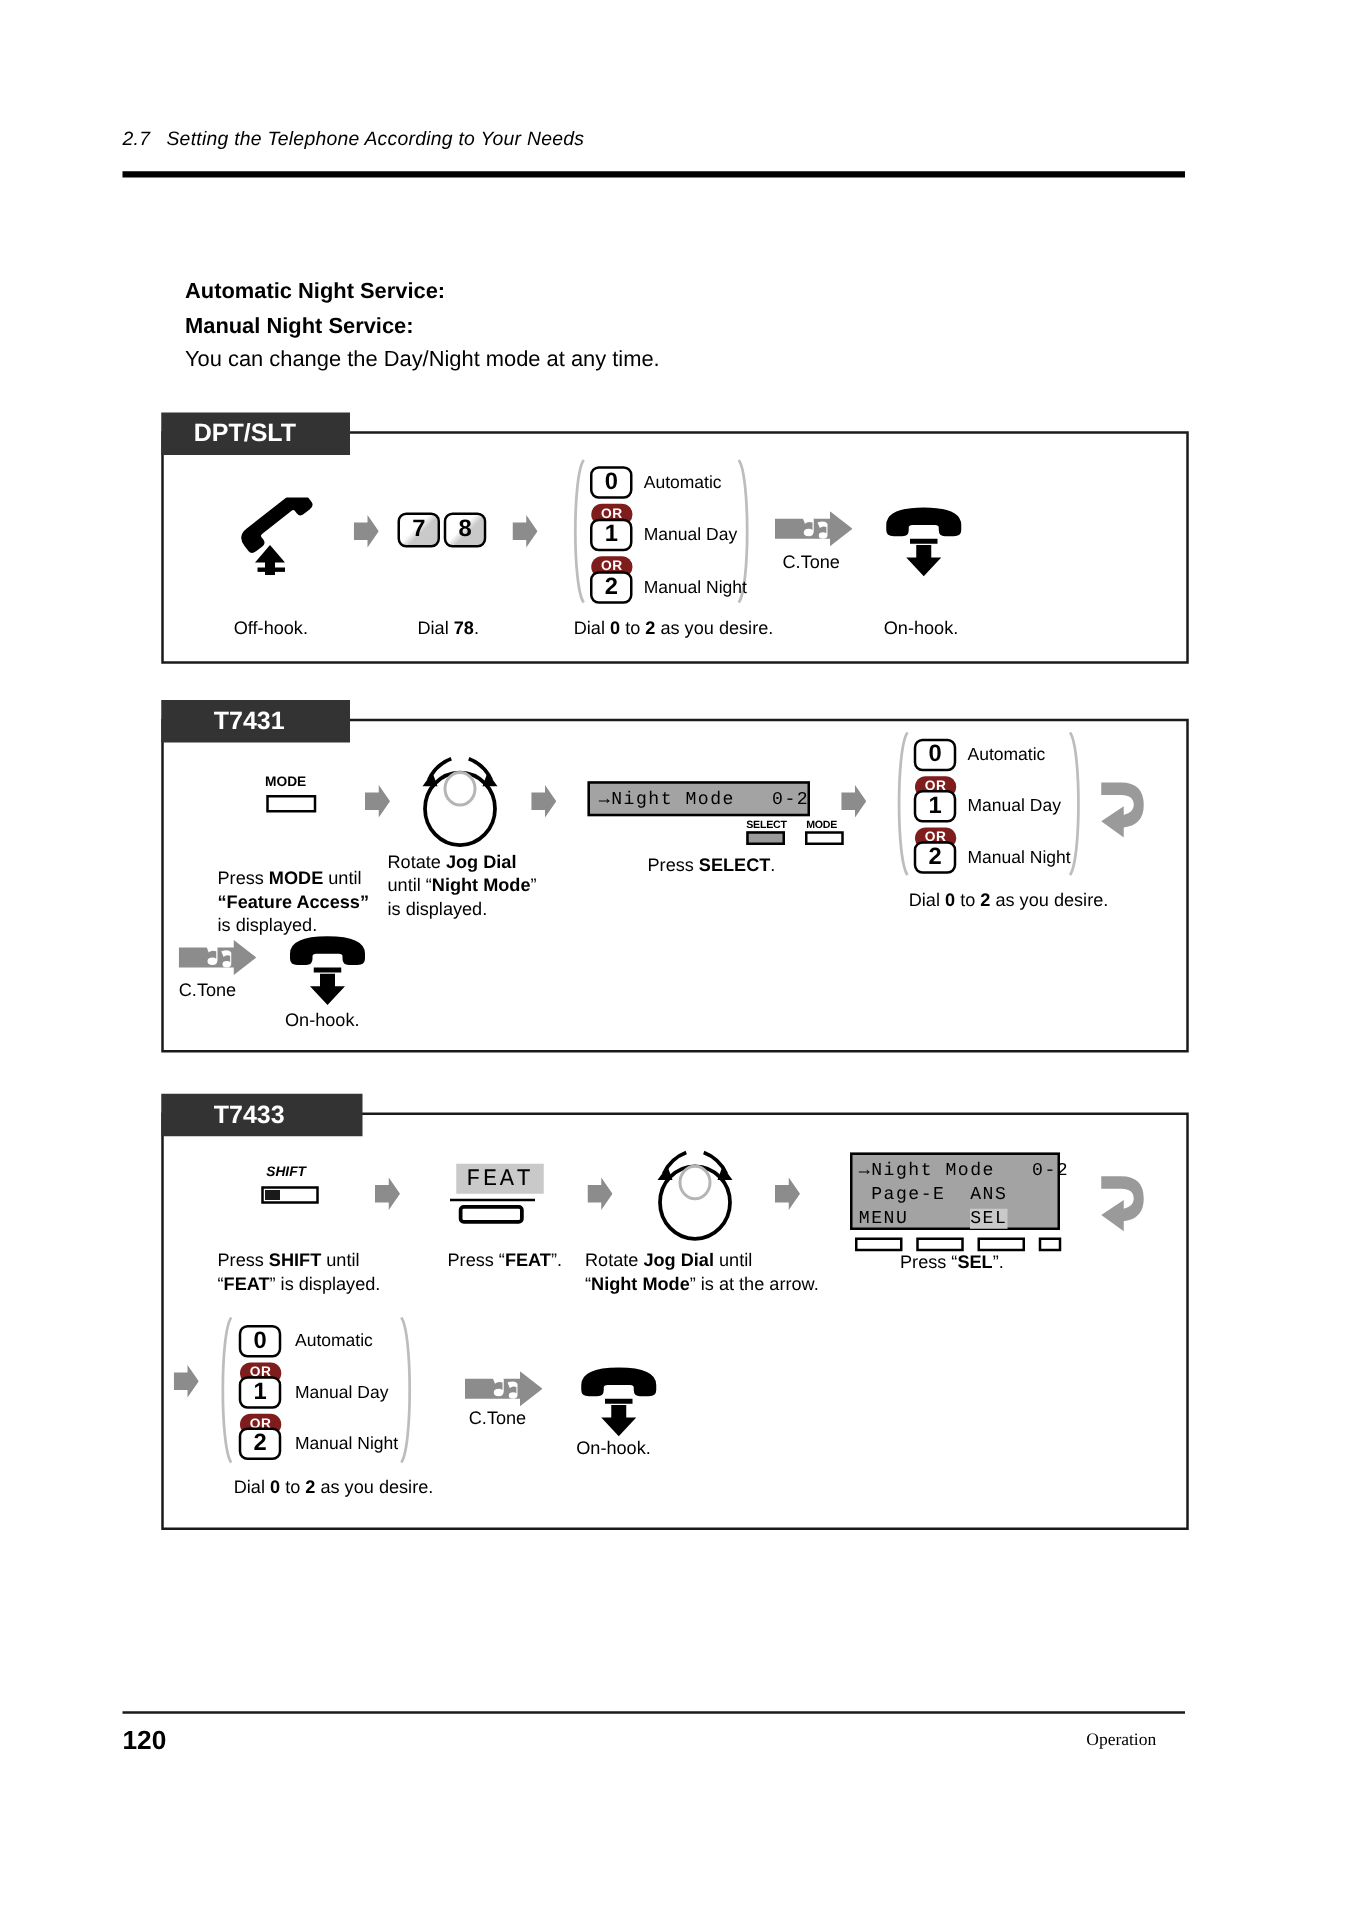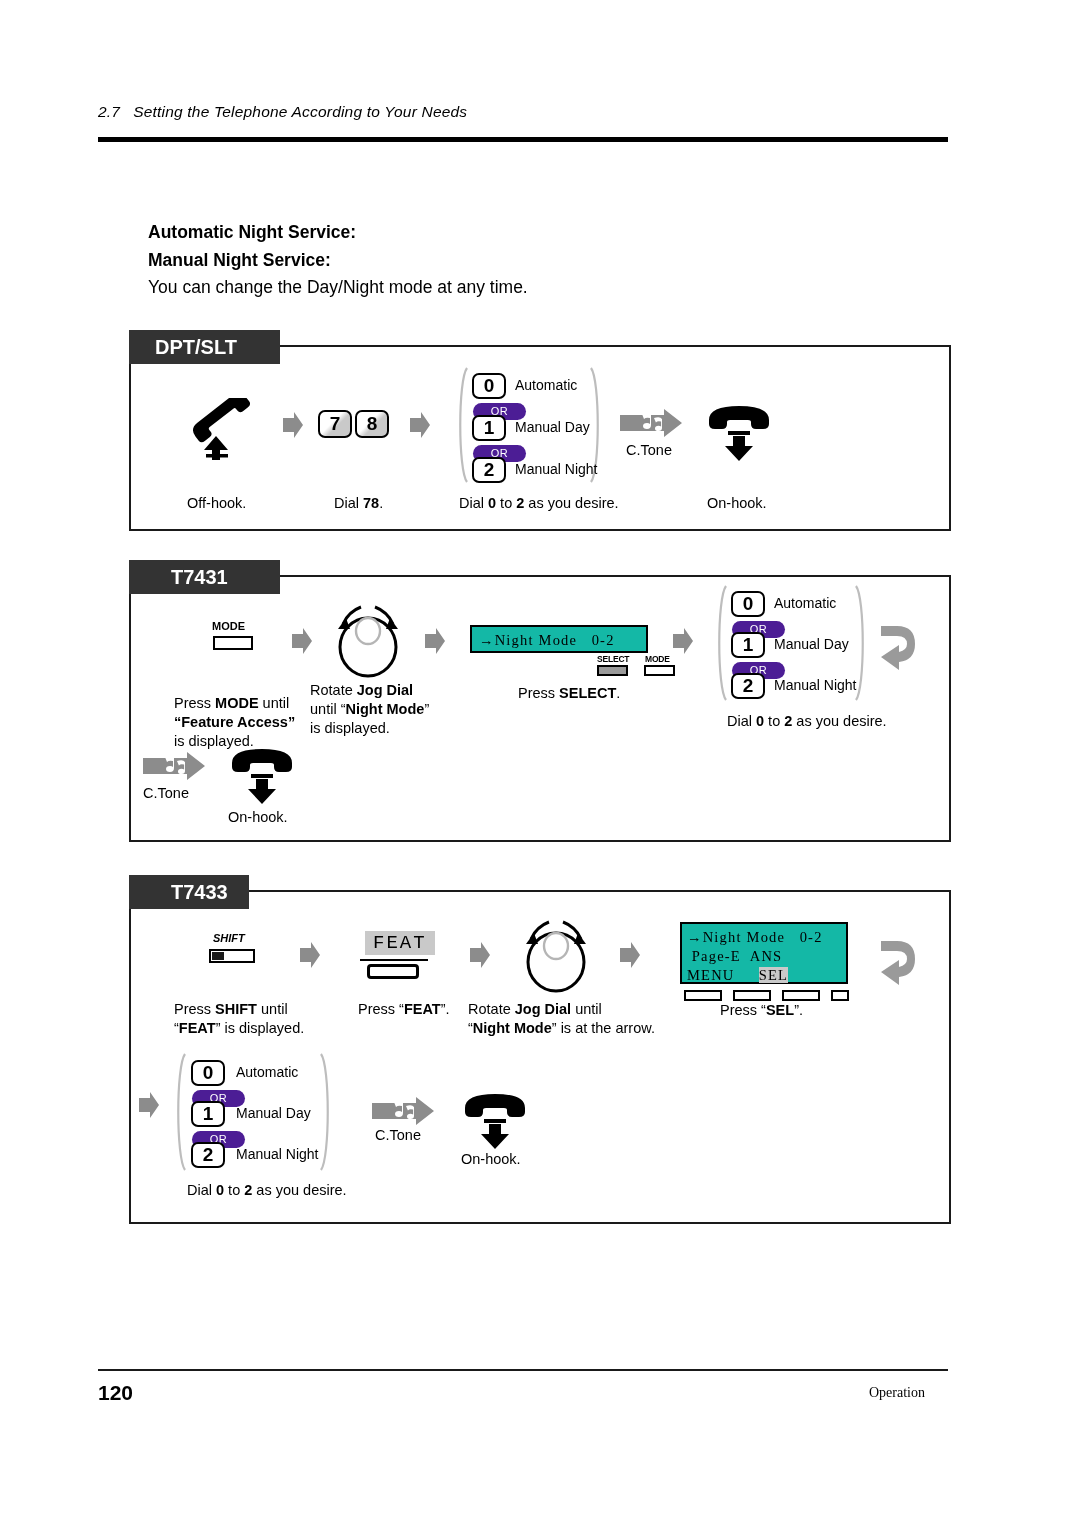--- a/index.html
+++ b/index.html
@@ -25,21 +25,21 @@
   
   .intro{position:absolute; left:148px; top:219px; width:800px; font-size:17.5px; line-height:27.5px;}
   .intro .b{font-weight:bold;}
 
   
   .panel{position:absolute; border:2px solid #1a1a1a; background:#fff;}
   .tab{position:absolute; background:#333333; color:#fff; font-size:20px; font-weight:bold;
        height:34px; line-height:34px; padding:0 18px; box-sizing:border-box;}
   .tab.dptslt{left:129px; top:330px; width:151px; text-align:left; padding-left:26px;}
   .tab.t7431{left:129px; top:560px; width:151px; padding-left:42px;}
-  .tab.t7433{left:129px; top:875px; width:120px; padding-left:42px;}
+  .tab.t7433{left:129px; top:875px; width:161px; padding-left:42px;}
 
   #panel-dptslt{left:129px; top:345px; width:818px; height:182px;}
   #panel-t7431{left:129px; top:575px; width:818px; height:263px;}
   #panel-t7433{left:129px; top:890px; width:818px; height:330px;}
 
   
   .cap{position:absolute; font-size:14.5px; line-height:19px; color:#000;}
   .cap b{font-weight:bold;}
 
   
@@ -52,31 +52,31 @@
   
   .key{position:absolute; box-sizing:border-box; border:2.5px solid #000; border-radius:7px;
        background:#fff; text-align:center; font-weight:bold; color:#000;}
   .key.num{width:34px; height:26px; line-height:22px; font-size:19px;}
 
   
   .key.shade{width:34px; height:28px; line-height:24px; font-size:19px; overflow:hidden;
              background:linear-gradient(135deg,#ffffff 0%,#ffffff 42%,#c9c9c9 58%,#c9c9c9 100%);}
 
   
-  .orb{position:absolute; width:53px; height:17px; border-radius:9px; background:#4c1d95;
-       color:#fff; font-size:11px; font-weight:normal; text-align:center; line-height:17px; letter-spacing:.5px;}
+  .orb{position:absolute; width:33px; height:17px; border-radius:9px; background:#7f1d1d;
+       color:#fff; font-size:11px; font-weight:bold; text-align:center; line-height:17px; letter-spacing:.5px;}
 
   .klabel{position:absolute; font-size:14px; line-height:16px;}
 
   
   .brace{position:absolute;}
 
   
-  .lcd{position:absolute; border:2.5px solid #000; background:#14b8a6; box-sizing:border-box;
-       font-family:Liberation Serif, serif; }
+  .lcd{position:absolute; border:2.5px solid #000; background:#a3a3a3; box-sizing:border-box;
+       font-family:Liberation Mono, monospace; }
   .lcd .ln{white-space:pre; font-size:14.5px; line-height:19px; letter-spacing:1.2px;}
   .hl{background:#c9c9c9;}
 
   
   .skey{position:absolute; box-sizing:border-box; border:2px solid #000; background:#fff; height:11px;}
   .skey.filled{background:#9a9a9a;}
   .sklabel{position:absolute; font-size:8.5px; font-weight:bold; letter-spacing:-.2px;}
 
   
   .btn-small{position:absolute; box-sizing:border-box; border:2.5px solid #000; background:#fff; height:14px;}

